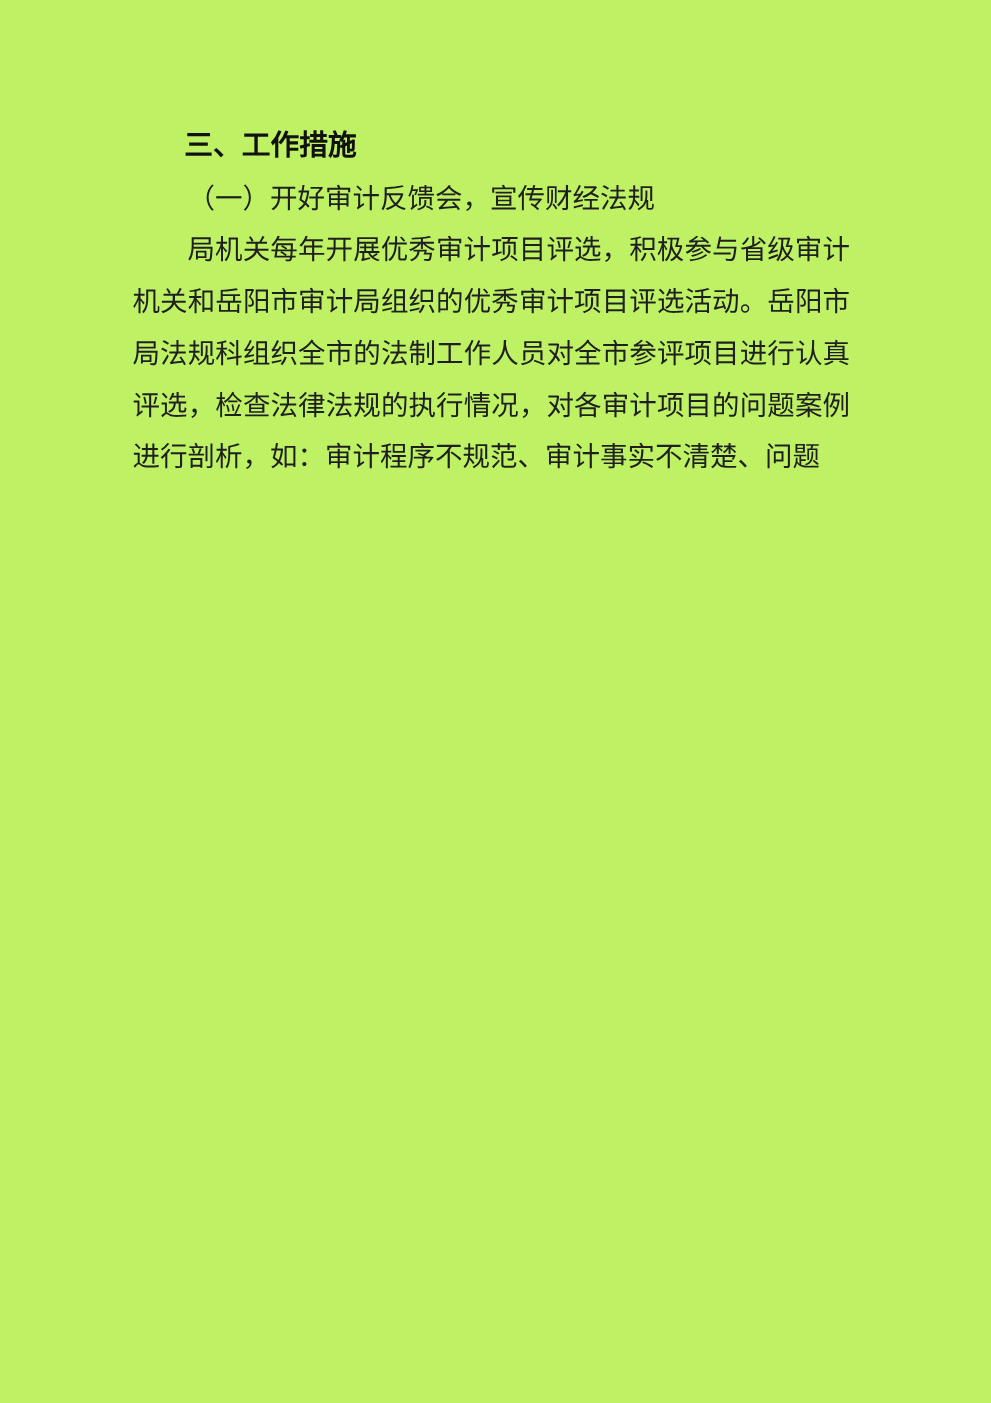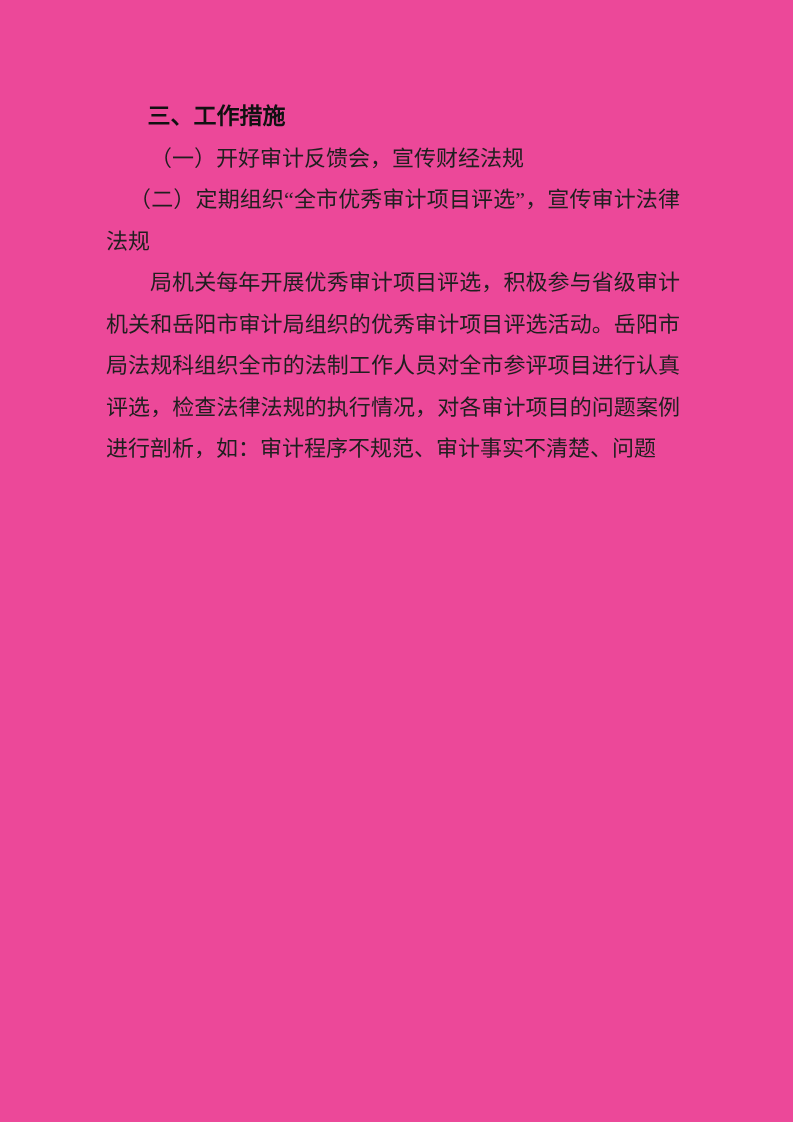--- a/index.html
+++ b/index.html
@@ -9,21 +9,21 @@
   }
   body {
     width: 793px;
     height: 1122px;
     overflow: hidden;
   }
   .page {
     box-sizing: border-box;
     width: 793px;
     height: 1122px;
-    background: #ec4899;
+    background: #bef264;
     padding: 96px 113px 0 106px;
     color: #1f1f1f;
     font-family: "Liberation Serif", "DejaVu Serif", serif;
     font-size: 22px;
     line-height: 41.5px;
     text-align: justify;
     text-justify: inter-ideograph;
   }
   .h-main {
     margin: 0;
@@ -50,16 +50,15 @@
 </head>
 <body>
 
 <div class="page">
   <h2 class="h-main">三、工作措施</h2>
 
 
   <p class="para sub">（一）开好审计反馈会，宣传财经法规</p>
 
 
-  <p class="para sub indent-sm">（二）定期组织“全市优秀审计项目评选”，宣传审计法律法规</p>
 
   <p class="para">局机关每年开展优秀审计项目评选，积极参与省级审计机关和岳阳市审计局组织的优秀审计项目评选活动。岳阳市局法规科组织全市的法制工作人员对全市参评项目进行认真评选，检查法律法规的执行情况，对各审计项目的问题案例进行剖析，如：审计程序不规范、审计事实不清楚、问题</p>
 </div>
 
 </body></html>

